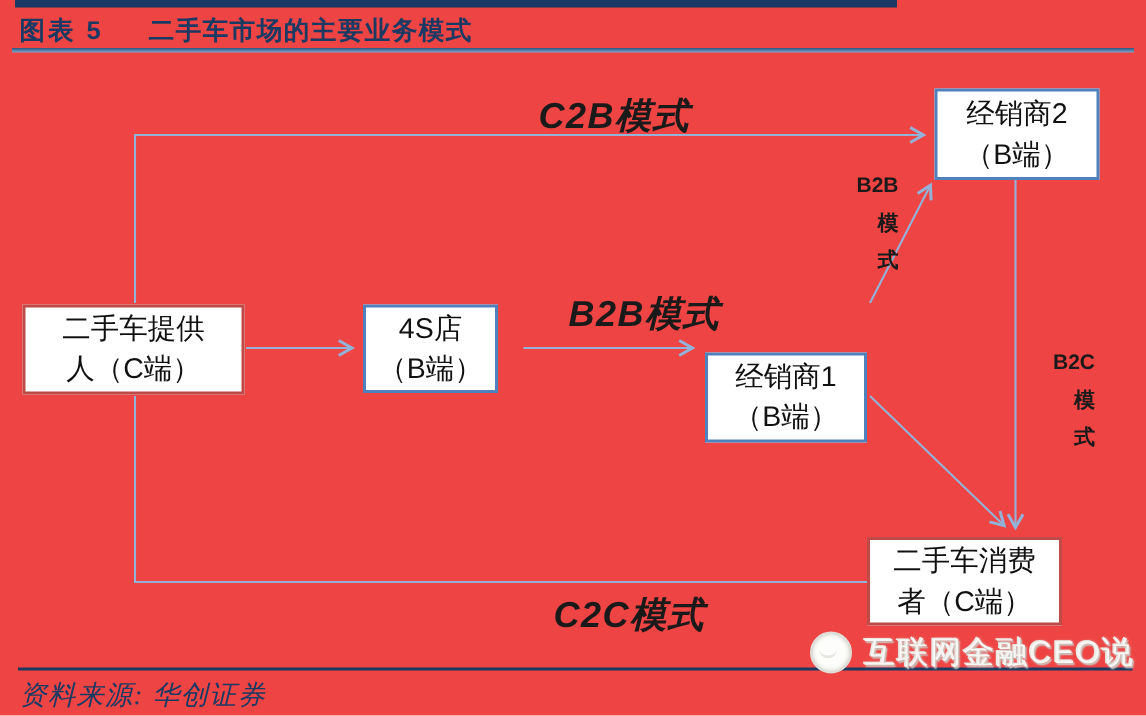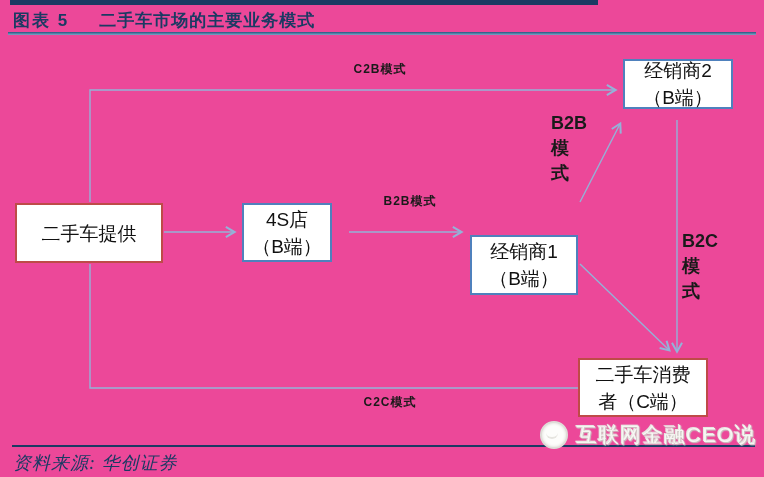--- a/index.html
+++ b/index.html
@@ -1,48 +1,48 @@
 <!DOCTYPE html>
 <html><head>
 <meta charset="utf-8">
 <style>
   html,body{margin:0;padding:0;background:#fff;}
   .page{
-    position:relative;width:764px;height:477px;background:#ec4899;overflow:hidden;
+    position:relative;width:764px;height:477px;background:#ef4444;overflow:hidden;
     font-family:"Liberation Sans","DejaVu Sans",sans-serif;
   }
   .topbar{position:absolute;left:10px;top:0;width:588px;height:5px;background:var(--accent-navy,#1B3A63);}
   .header{position:absolute;left:13px;top:9px;white-space:nowrap;color:var(--accent-navy,#1B3A63);font-weight:bold;font-size:17px;}
   .hlabel{letter-spacing:2px;}
   .htitle{margin-left:30px;letter-spacing:1px;}
   .hrule{position:absolute;left:8px;top:32px;width:748px;height:3px;
     background:linear-gradient(#27567f,#7ea6c9);}
   .diagram-svg{position:absolute;left:0;top:0;width:764px;height:477px;z-index:0;}
   .node{
     position:absolute;box-sizing:border-box;background:#ffffff;z-index:2;
     display:flex;flex-direction:column;align-items:center;justify-content:center;
     font-size:19px;line-height:27px;color:#111;text-align:center;
   }
   .node.red{border:2.5px solid var(--box-red,#BE4B48);}
   .node.blue{border:2.5px solid var(--box-blue,#4F81BD);}
   .n-provider{left:15px;top:203px;width:148px;height:60px;}
   .n-4s{left:242px;top:203px;width:90px;height:59px;align-items:center;}
   .n-dealer1{left:470px;top:203px;width:108px;height:60px;margin-top:32px;}
-  .n-dealer2{left:623px;top:59px;width:110px;height:50px;}
+  .n-dealer2{left:623px;top:59px;width:110px;height:61px;}
   .n-consumer{left:578px;top:358px;width:130px;height:59px;}
   .lbl{
     position:absolute;z-index:3;color:var(--label-text,#1A1A1A);
-    font-size:12px;font-weight:600;letter-spacing:1px;text-align:center;
+    font-size:24px;font-weight:600;letter-spacing:1px;text-align:right;font-style:italic;
   }
   .l-c2b{left:300px;top:61px;width:160px;}
   .l-b2bh{left:340px;top:193px;width:140px;}
   .l-c2c{left:310px;top:394px;width:160px;}
   .vlbl{
     position:absolute;z-index:3;color:var(--label-text,#1A1A1A);
-    font-size:18px;font-weight:600;line-height:25px;text-align:left;width:48px;
+    font-size:14px;font-weight:600;line-height:25px;text-align:right;width:48px;
   }
   .l-b2bv{left:551px;top:111px;}
   .l-b2cv{left:682px;top:215px;margin-top:14px;}
   .frule{position:absolute;left:12px;top:445px;width:743px;height:2px;background:var(--accent-navy,#1B3A63);z-index:1;}
   .source{
     position:absolute;left:13px;top:451px;z-index:2;
     font-family:"Liberation Serif","DejaVu Serif",serif;font-style:italic;
     font-size:18px;color:var(--accent-navy,#1B3A63);letter-spacing:1px;
   }
   .watermark{position:absolute;left:540px;top:421px;z-index:5;display:flex;align-items:center;}
@@ -82,20 +82,21 @@
     <path d="M90,264 L90,388 L600,388" fill="none" stroke="#94B2D8" stroke-width="1.4" marker-end="url(#arrowV)"></path>
     <path d="M164,232 L234,232" fill="none" stroke="#94B2D8" stroke-width="1.4" marker-end="url(#arrowV)"></path>
     <path d="M349,232 L461,232" fill="none" stroke="#94B2D8" stroke-width="1.4" marker-end="url(#arrowV)"></path>
     <path d="M580,202 L620,124" fill="none" stroke="#94B2D8" stroke-width="1.4" marker-end="url(#arrowV)"></path>
     <path d="M677,120 L677,351" fill="none" stroke="#94B2D8" stroke-width="1.4" marker-end="url(#arrowV)"></path>
     <path d="M580,264 L669,350" fill="none" stroke="#94B2D8" stroke-width="1.4" marker-end="url(#arrowV)"></path>
   </svg>
 
   <div class="node red n-provider">
     <div>二手车提供</div>
+    <div>人（C端）</div>
   </div>
 
   <div class="node blue n-4s">
     <div>4S店</div>
     <div>（B端）</div>
   </div>
 
   <div class="node blue n-dealer1">
     <div>经销商1</div>
     <div>（B端）</div>

